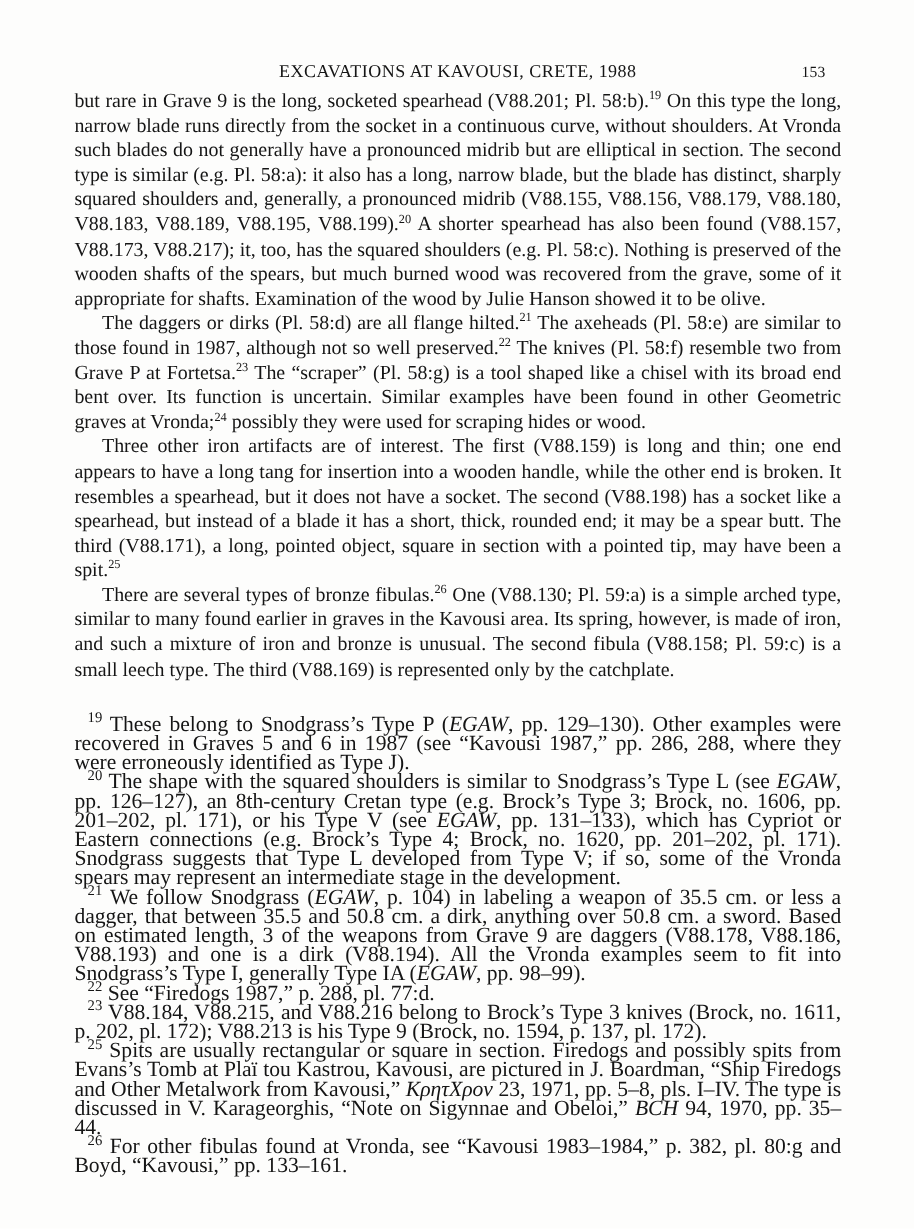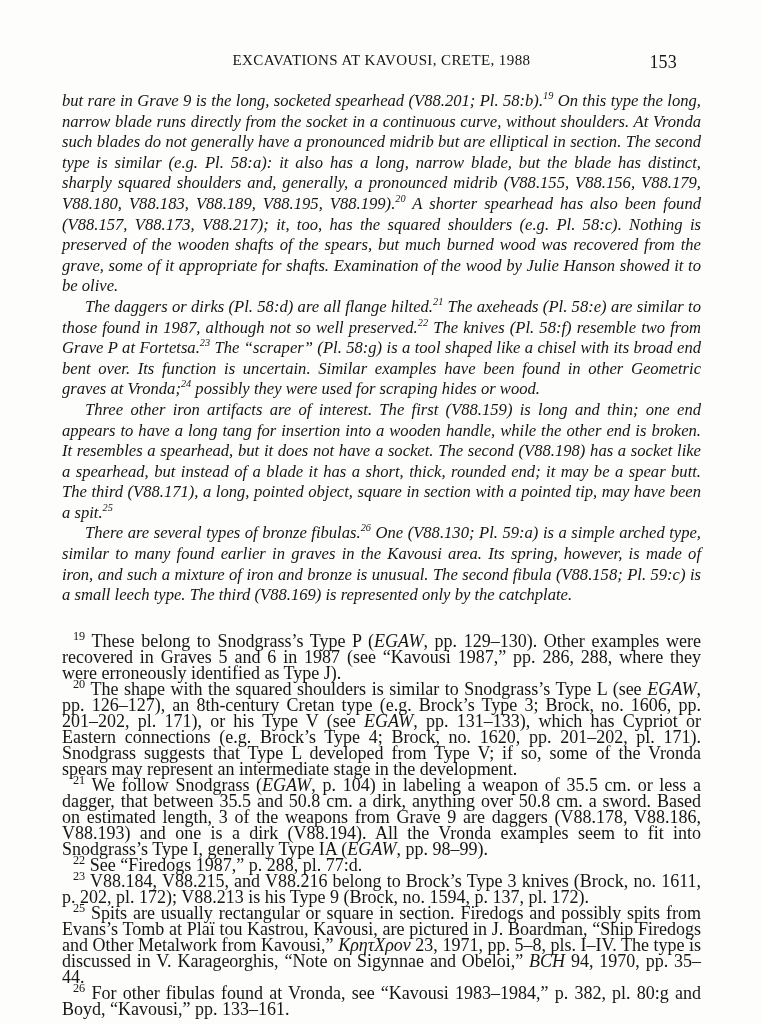--- a/index.html
+++ b/index.html
@@ -24,32 +24,31 @@
     text-align: center;
     font-size: 15px;
     letter-spacing: 0.4px;
     white-space: nowrap;
   }
   .running-title {
     display: inline-block;
   }
   .page-number {
     position: absolute;
-    right: 24px;
+    right: 13px;
     top: 0;
-    font-size: 18px;
+    font-size: 13px;
     letter-spacing: 0.2px;
   }
   .body-text {
-    margin-top: 21px;
+    margin-top: 4px;
     font-size: 16.6px;
     line-height: 20.6px;
     text-align: justify;
     hyphens: auto;
-    font-style: italic;
     -webkit-hyphens: auto;
   }
   .para {
     margin: 0;
     padding: 0;
     text-indent: 0;
   }
   .para.indent {
     text-indent: 23px;
   }

